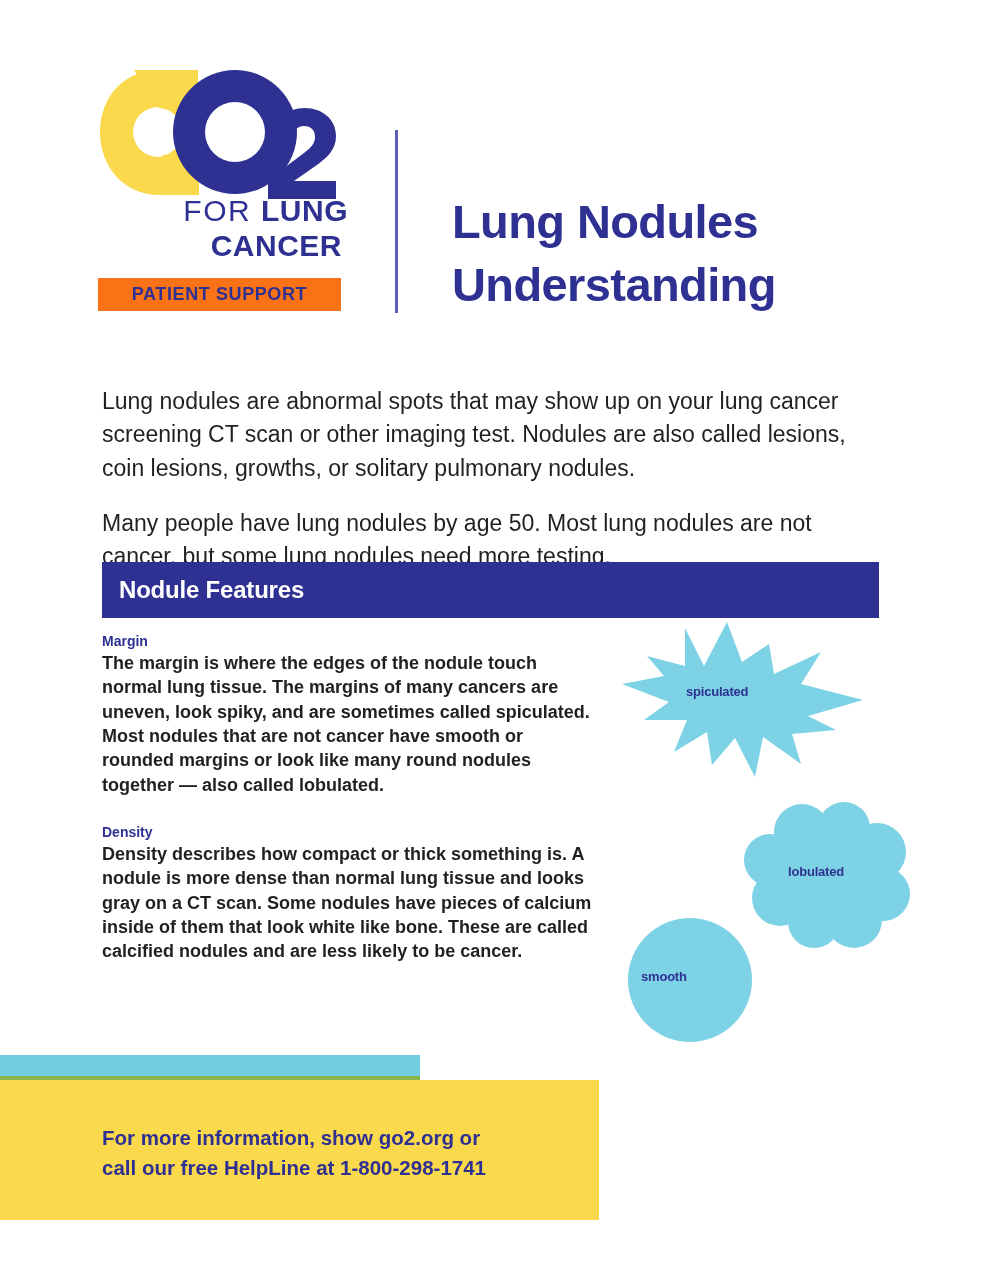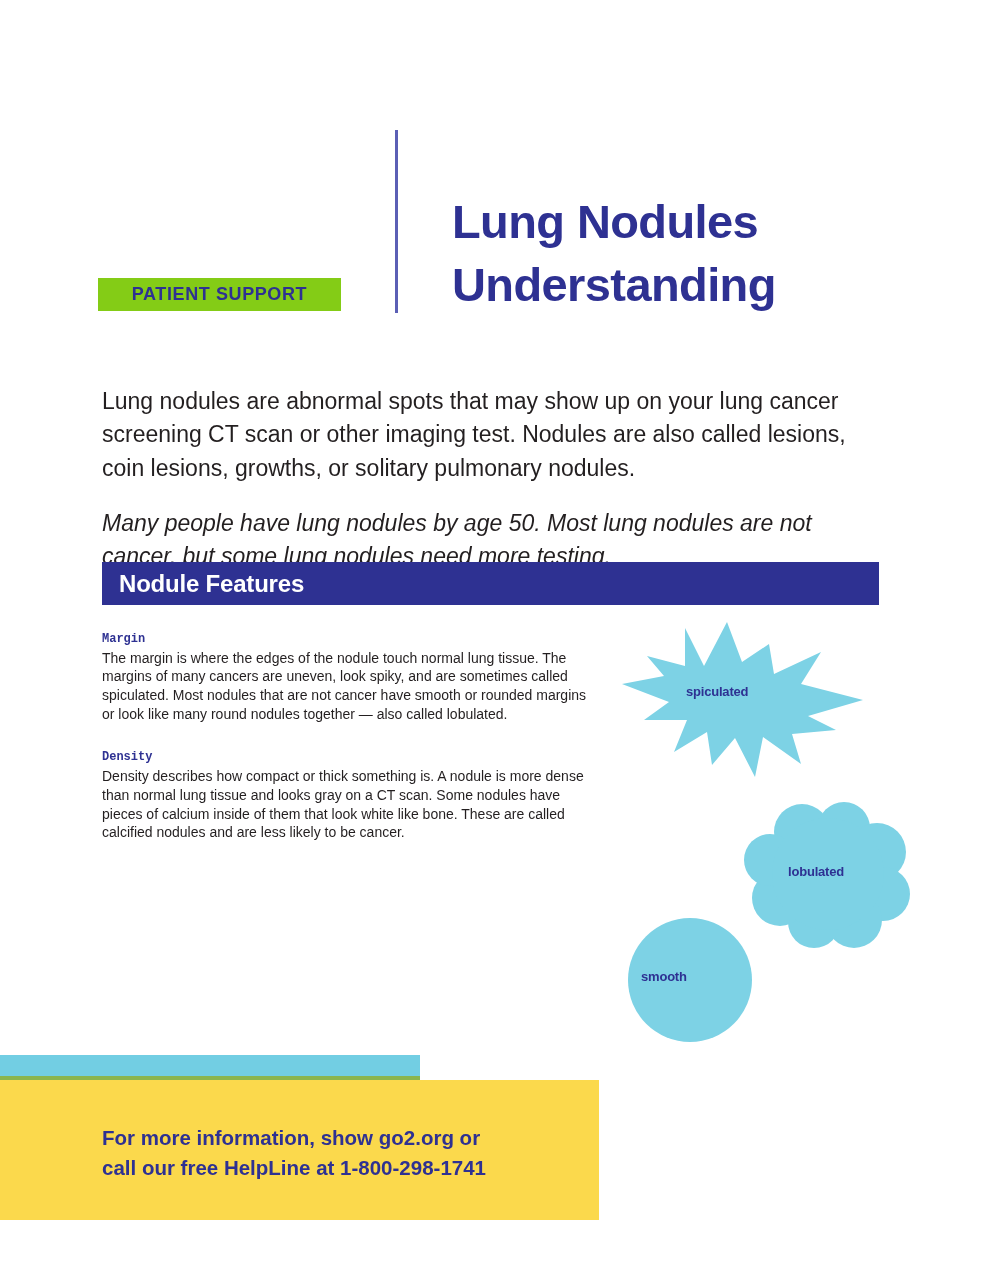--- a/index.html
+++ b/index.html
@@ -67,21 +67,21 @@
     color: #2e3192;
     margin-top: 5px;
     padding-right: 6px;
   }
   .patient-support {
     position: absolute;
     left: 98px;
     top: 278px;
     width: 243px;
     height: 33px;
-    background: #84cc16;
+    background: #f97316;
     display: flex;
     align-items: center;
     justify-content: center;
   }
   .patient-support span {
     font-size: 18px;
     font-weight: 700;
     letter-spacing: 0.6px;
     color: #2e3192;
   }
@@ -112,29 +112,29 @@
     left: 102px;
     top: 385px;
     width: 790px;
   }
   .intro p {
     margin: 0 0 22px 0;
     font-size: 23px;
     line-height: 1.45;
     color: #231f20;
   }
-  .intro p:last-child { margin-bottom: 0; font-style: italic; }
+  .intro p:last-child { margin-bottom: 0; }
 
   
   .section-bar {
     position: absolute;
     left: 102px;
     top: 562px;
     width: 777px;
-    height: 43px;
+    height: 56px;
     background: #2e3192;
     display: flex;
     align-items: center;
   }
   .section-bar span {
     padding-left: 17px;
     font-size: 24px;
     font-weight: 700;
     letter-spacing: -0.2px;
     color: #ffffff;
@@ -143,32 +143,32 @@
   
   .features-col {
     position: absolute;
     left: 102px;
     top: 632px;
     width: 490px;
   }
   .feature { margin-bottom: 26px; }
   .feature:last-child { margin-bottom: 18px; }
   .feature-head {
-    font-size: 12px;
+    font-size: 14px;
     font-weight: 700;
     color: #2e3192;
     margin: 0 0 1px 0;
     line-height: 1.3;
-    font-family: Liberation Mono, monospace;
   }
   .feature-body {
     margin: 0;
-    font-size: 14px;
+    font-size: 18px;
     line-height: 1.35;
     color: #231f20;
+    font-weight: bold;
   }
 
   
   .shapes {
     position: absolute;
     left: 600px;
     top: 600px;
     width: 330px;
     height: 460px;
   }
@@ -218,20 +218,43 @@
     line-height: 1.48;
     color: #2e3192;
   }
   .footer-text .fline { display: block; white-space: nowrap; }
 </style>
 </head>
 <body>
 
 <div id="page">
 
+  <div class="logo-block">
+    <div class="logo-mark">
+      <svg width="248" height="132" viewBox="0 0 248 132" xmlns="http://www.w3.org/2000/svg">
+
+        <path d="M61 2 C27 2 2 28 2 64 C2 100 27 127 61 127 L100 127 L100 75 L57 75 L57 52 L100 52 L100 31 C90 13 78 2 61 2 Z M57 40 C47 40 39 50 39 64 C39 78 47 89 57 89 L63 89 L63 40 Z" fill="#fbd94c"></path>
+        <circle cx="60" cy="64" r="25" fill="#ffffff"></circle>
+        <path d="M36 2 L100 2 L100 40 L60 40 Z" fill="#fbd94c"></path>
+        <path d="M62 2 C95 2 101 22 101 42 L101 127 L64 127 L64 64 Z" fill="#fbd94c"></path>
+        <circle cx="60" cy="64" r="24" fill="#ffffff"></circle>
+
+        <circle cx="137" cy="64" r="62" fill="#2e3192"></circle>
+        <circle cx="137" cy="64" r="30" fill="#ffffff"></circle>
+
+        <path d="M172 76 C172 52 189 40 207 40 C224 40 238 51 238 68 C238 82 229 90 216 99 L196 113 L238 113 L238 131 L170 131 L170 112 L206 85 C213 80 217 75 217 69 C217 62 213 58 206 58 C198 58 194 64 194 76 Z" fill="#2e3192"></path>
+      </svg>
+    </div>
+    <div class="logo-wordmark">
+      <span class="wm-line1">
+        <span class="wm-for">FOR </span><span class="wm-lung">LUNG</span>
+      </span>
+      <span class="wm-line2">CANCER</span>
+    </div>
+  </div>
 
   <div class="patient-support">
     <span>PATIENT SUPPORT</span>
   </div>
 
   <div class="header-divider"></div>
 
   <h1 class="page-title">
     <span class="tline">Lung Nodules</span>
     <span class="tline">Understanding</span>

